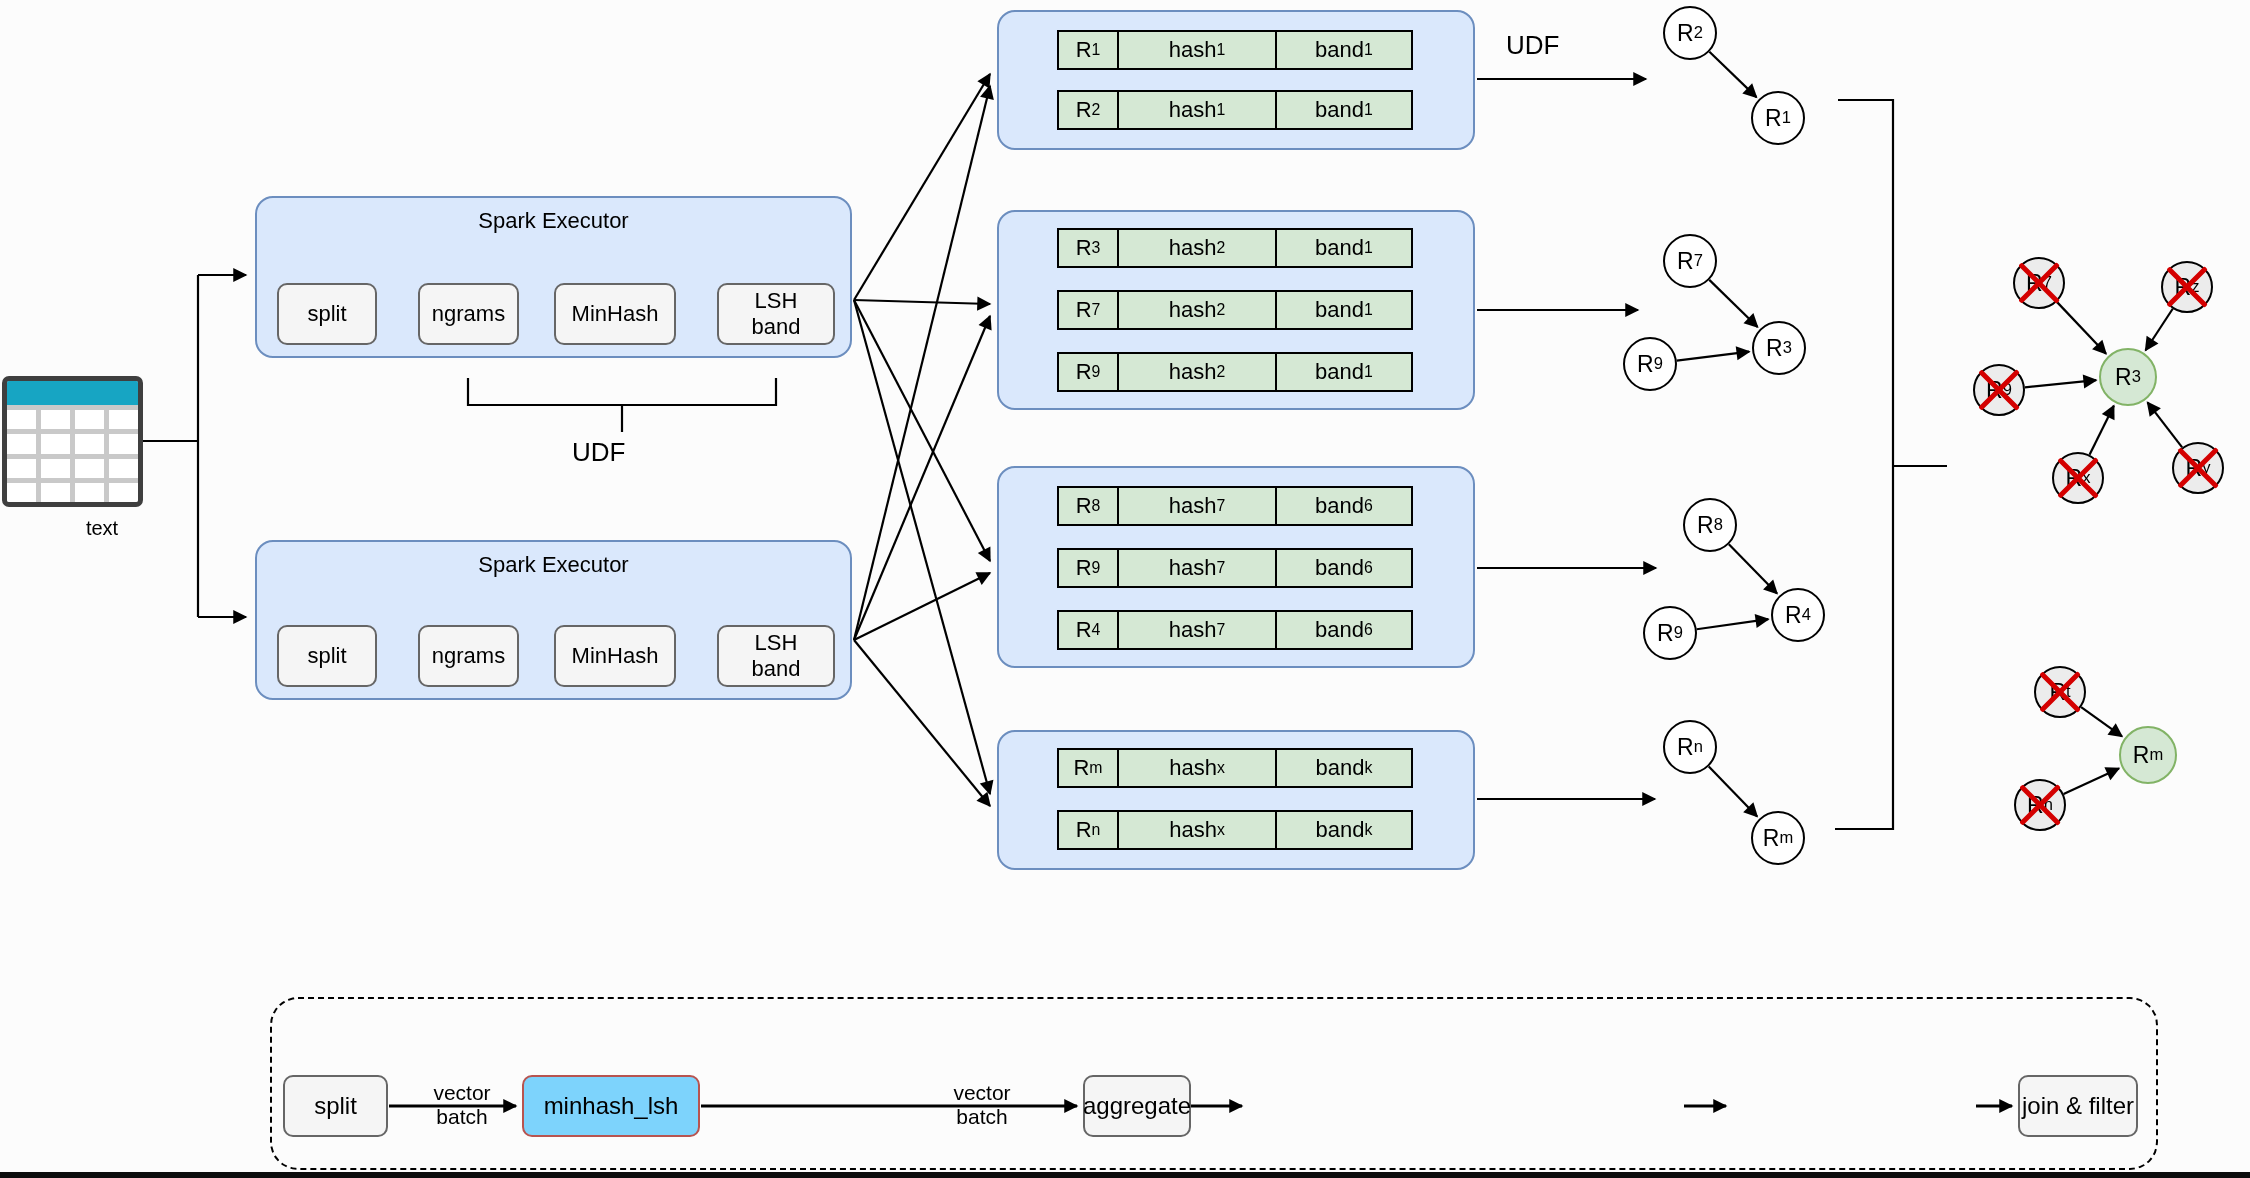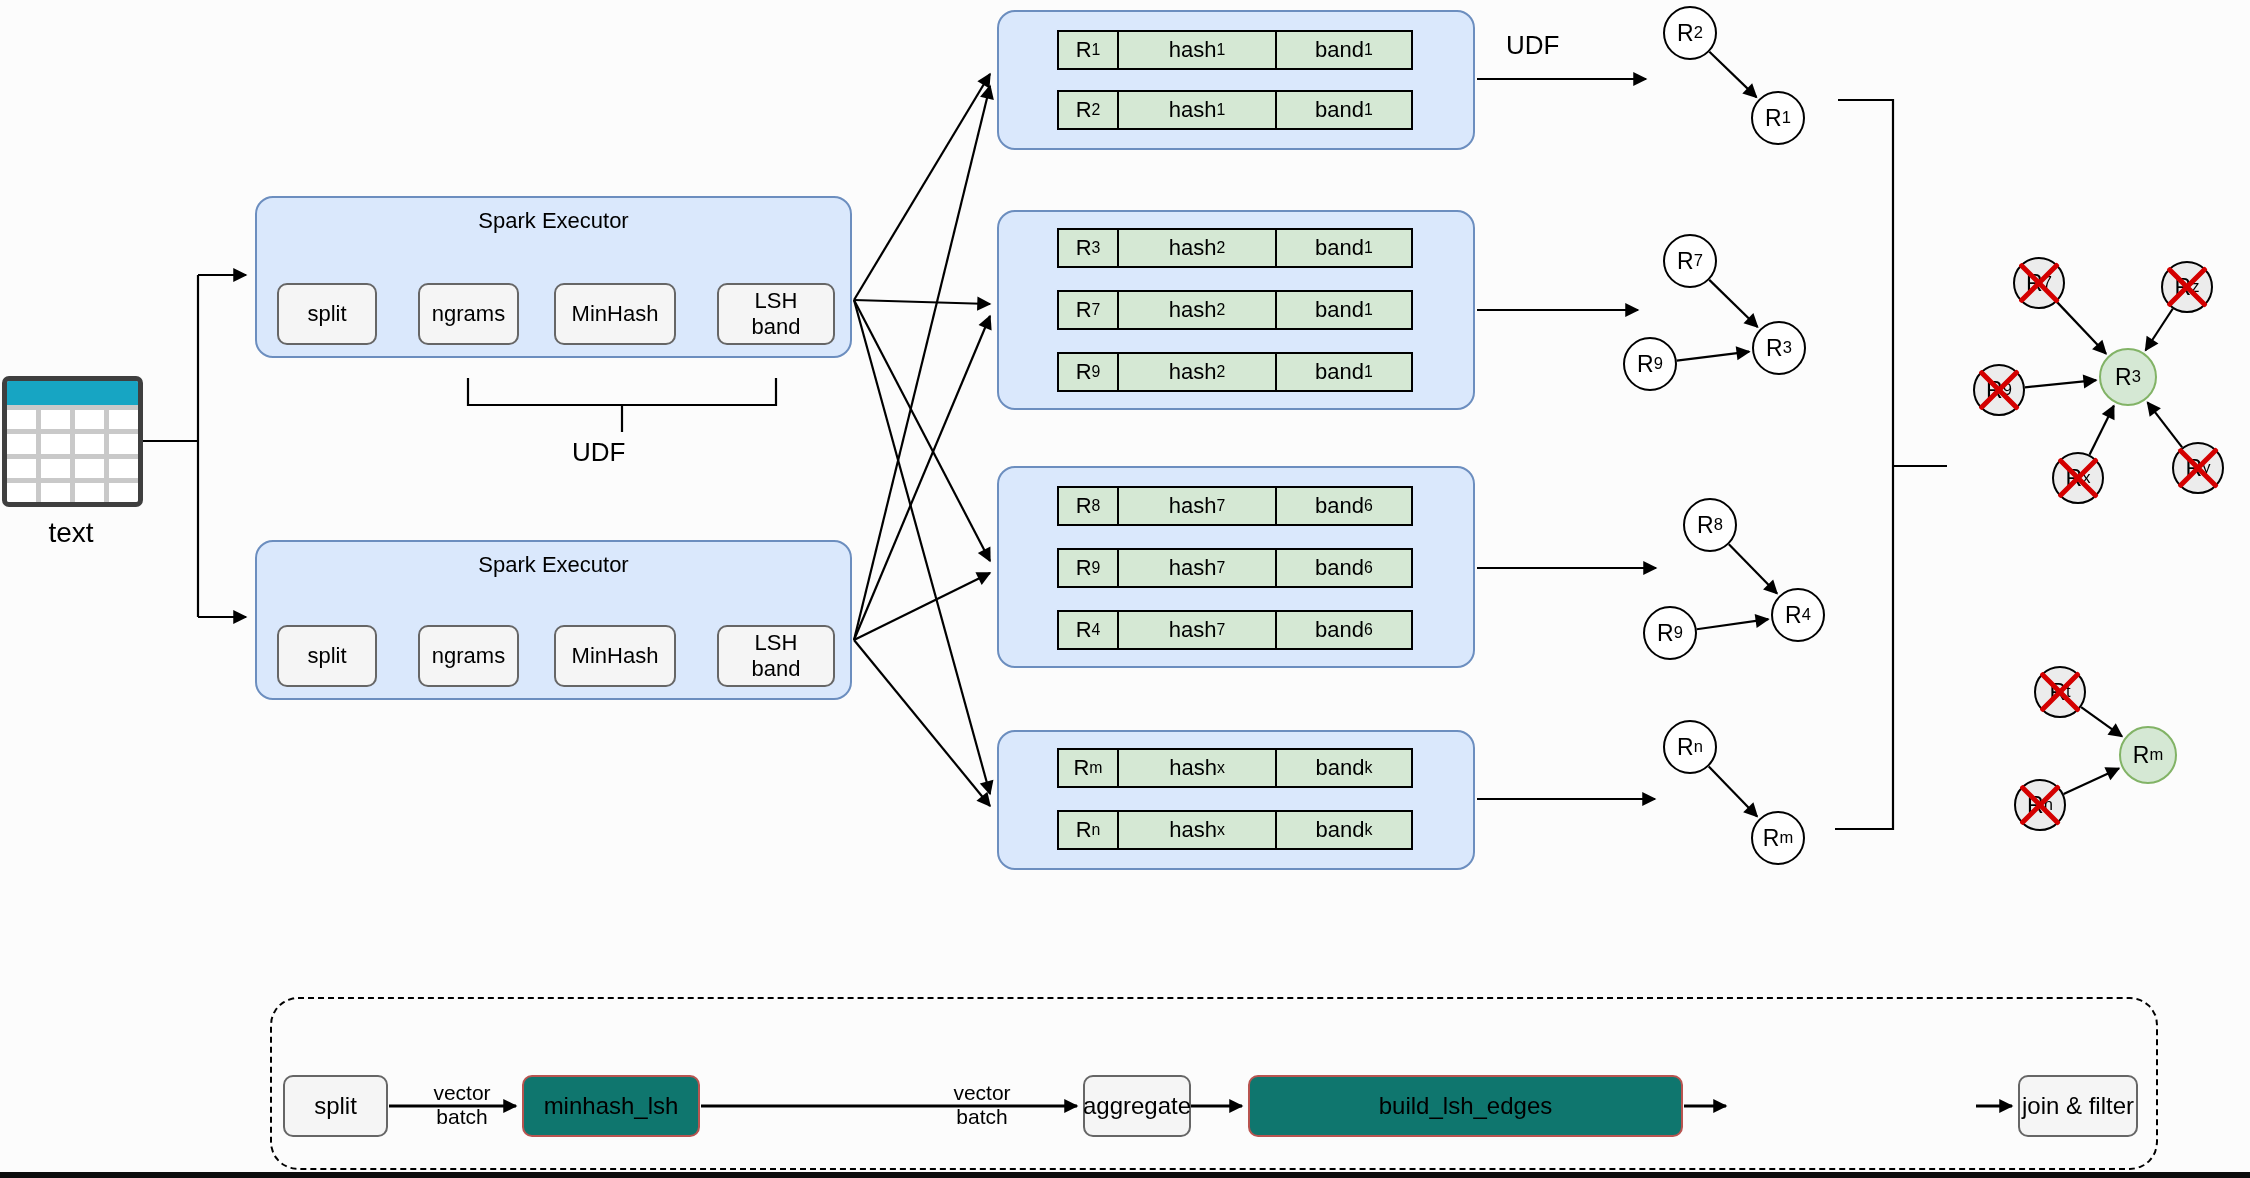--- a/index.html
+++ b/index.html
@@ -43,32 +43,32 @@
   .node.crossed::after { transform:translate(-50%,-50%) rotate(-45deg); }
 
   
   #table-icon {
     position:absolute; left:2px; top:376px; width:141px; height:131px; box-sizing:border-box;
     border:5px solid #3f3f3f; border-radius:7px; background:#c9c9c9; overflow:hidden;
   }
   #table-icon .thead { height:24px; background:#17a5c3; margin-bottom:5px; }
   #table-icon .tgrid { display:grid; grid-template-columns:repeat(4,1fr); grid-template-rows:repeat(4,1fr); gap:5px; height:92px; }
   #table-icon .tgrid div { background:#ffffff; }
-  #table-label { position:absolute; left:0; top:517px; width:142px; text-align:center; font-size:28px; }
+  #table-label { position:absolute; left:0; top:517px; width:142px; text-align:center; font-size:20px;padding-left:31px; }
 
   .small-label { position:absolute; text-align:left; font-size:26px; }
 
   
   #fusion-box { position:absolute; left:270px; top:997px; width:1888px; height:173px; box-sizing:border-box; border:2.5px dashed #000; border-radius:28px; }
   #fusion-title { position:absolute; left:768px; top:1013px; width:830px; text-align:center; font-size:27px; }
   .fstep {
     position:absolute; top:1075px; height:62px; box-sizing:border-box; border-radius:10px;
     border:2px solid #666666; background:#f5f5f5; display:flex; align-items:center; justify-content:center; font-size:24px;
   }
-  .fstep.red { background:#0f766e; border-color:#b85450; }
+  .fstep.red { background:#7dd3fc; border-color:#b85450; }
   .arrow-label { position:absolute; top:1081px; width:120px; text-align:center; font-size:21px; line-height:24px; white-space:pre-line; }
 
   #bottom-bar { position:absolute; left:0; bottom:0; width:2250px; height:6px; background:#0c0c0c; }
 </style>
 </head>
 <body>
 
 <div id="canvas">
 
   <svg class="layer" width="2250" height="1178">
@@ -256,21 +256,20 @@
       <div class="node green" style="left: 2099px; top: 348px; width: 58px; height: 58px;">R<sub>3</sub></div>
       <div class="node crossed" style="left: 2034px; top: 666px; width: 52px; height: 52px;">R<sub>t</sub></div>
       <div class="node crossed" style="left: 2014px; top: 779px; width: 52px; height: 52px;">R<sub>n</sub></div>
       <div class="node green" style="left: 2119px; top: 726px; width: 58px; height: 58px;">R<sub>m</sub></div>
     </div>
 
   <div id="fusion-box"></div>
   <div class="fstep" style="left:283px;  width:105px;">split</div>
   <div class="fstep red" style="left:522px;  width:178px;">minhash_lsh</div>
   <div class="fstep" style="left:1083px; width:108px;">aggregate</div>
-  <div class="fstep red" style="left:1248px; width:435px;">build_lsh_edges</div>
   <div class="fstep" style="left:2018px; width:120px;">join &amp; filter</div>
   <div class="arrow-label" style="left:402px;">vector
 batch</div>
   <div class="arrow-label" style="left:922px;">vector
 batch</div>
 
   <div id="bottom-bar"></div>
 </div>
 
 </body></html>

